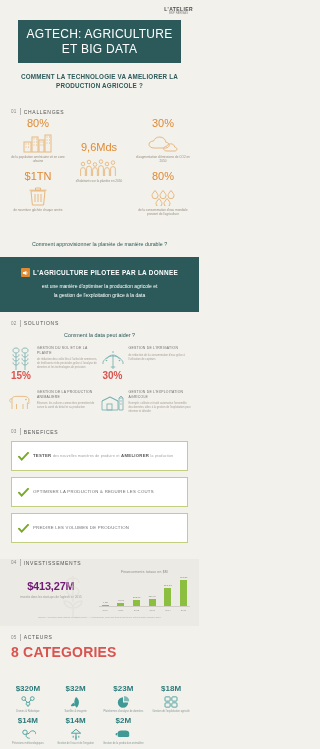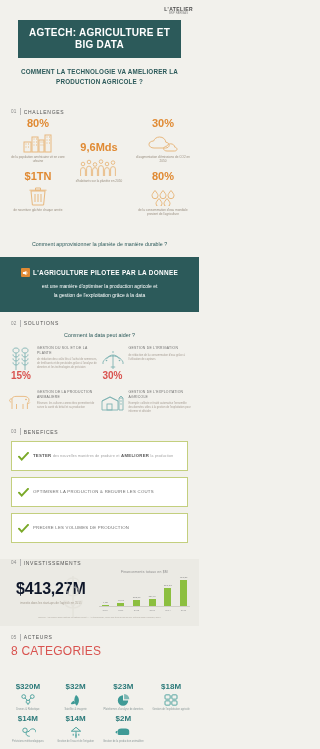--- a/index.html
+++ b/index.html
@@ -16,41 +16,41 @@
   .logo {
     font-size:5px; letter-spacing:.4px; color:#4a4a4a;
     font-weight:bold; text-align:center; line-height:1.2;
   }
   .logo .sub { font-size:2.6px; letter-spacing:.2px; font-weight:normal; color:#7a7a7a; }
   .title-band {
     background:#2c5a5a; margin:5px 18px 0 18px; padding:7px 4px;
     text-align:center;
   }
   .title-band h1 {
-    color:#ffffff; font-size:10px; font-weight:bold; letter-spacing:.25px;
+    color:#ffffff; font-size:12px; font-weight:normal; letter-spacing:.25px;
     line-height:1.2;
   }
   .subtitle {
     text-align:center; color:#2c5a5a; font-size:6.3px; font-weight:bold;
     letter-spacing:.2px; line-height:1.5; padding:9px 12px 0 12px;
   }
 
   
   .sec-head {
     display:flex; align-items:center; gap:3px;
     padding:0 0 0 11px; margin-top:8px;
   }
   .sec-num { font-size:4.6px; color:#8a8a8a; letter-spacing:.3px; }
   .sec-bar { width:1px; height:7px; background:#b5b5b5; }
   .sec-name { font-size:5px; color:#555; letter-spacing:.7px; }
 
   
   .challenges { position:relative; height:120px; background:#f2f1ec; }
   .stat { position:absolute; text-align:center; width:68px; }
-  .stat .big { font-size:11px; font-weight:bold; color:#e08a33; line-height:1.1; }
+  .stat .big { font-size:11px; font-weight:normal; color:#e08a33; line-height:1.1; }
   .stat .cap { font-size:3.1px; color:#9a8f80; line-height:1.35; margin-top:2px; padding:0 4px; }
   .ico { height:22px; display:flex; align-items:flex-end; justify-content:center; margin:2px 0 1px 0; }
   .ico svg { display:block; }
 
   .q-line {
     text-align:center; color:#2c5a5a; font-size:5.3px;
     padding:6px 10px 0 10px; line-height:1.4;
   }
 
   
@@ -86,39 +86,39 @@
   }
   .check { flex:none; }
   .ben-txt { font-size:4.3px; color:#6e6e6e; letter-spacing:.25px; line-height:1.35; }
   .ben-txt b { color:#5a5a5a; }
   .ben-txt .sm { font-size:3.4px; color:#9a9a9a; }
 
   
   .invest { background:#ebeae4; padding-bottom:7px; position:relative; }
   .inv-body { display:flex; padding:4px 6px 0 6px; position:relative; }
   .inv-left { width:48%; text-align:center; padding-top:10px; }
-  .inv-amount { font-size:16px; font-weight:bold; color:#0f172a; letter-spacing:-.2px; }
+  .inv-amount { font-size:11px; font-weight:bold; color:#701a75; letter-spacing:-.2px; }
   .inv-cap { font-size:3px; color:#a39a8e; line-height:1.4; margin-top:3px; padding:0 10px; }
   .inv-right { width:52%; }
   .inv-chart-title { font-size:3.4px; color:#8a8a8a; text-align:center; letter-spacing:.2px; }
   .chart { display:flex; align-items:flex-end; justify-content:space-between;
            height:32px; padding:4px 3px 0 3px; }
   .bar-col { display:flex; flex-direction:column; align-items:center; width:13px; }
   .bar-val { font-size:2.5px; color:#7a7a7a; margin-bottom:1px; }
   .bar { width:7px; background:#8cbf3f; }
   .bar-x { font-size:2.4px; color:#9a9a9a; margin-top:1px; }
   .axis { height:.5px; background:#cfcdc6; margin:0 3px; }
   .source { font-size:2.3px; color:#b0aaa2; text-align:center; padding:4px 8px 0 8px; line-height:1.4; }
   .dollar-ghost {
     position:absolute; left:52px; top:6px; opacity:.5; pointer-events:none;
   }
 
   
   .acteurs { background:#f2f1ec; padding-bottom:8px; }
-  .cat-title { font-size:12px; font-weight:normal; color:#d9534f; padding:3px 0 2px 11px; letter-spacing:.2px; }
+  .cat-title { font-size:14px; font-weight:bold; color:#d9534f; padding:3px 0 2px 11px; letter-spacing:.2px; }
   .cat-grid { display:flex; flex-wrap:wrap; padding:2px 4px 0 4px;margin-top:17px; }
   .cat { width:25%; text-align:center; padding:4px 1px 0 1px; }
   .cat-amt { font-size:8px; font-weight:bold; color:#2c7a7a; line-height:1.1; }
   .cat-ico { height:13px; display:flex; align-items:center; justify-content:center; margin:2px 0 1px 0; }
   .cat-cap { font-size:2.6px; color:#8d9a9a; line-height:1.35; padding:0 2px; }
 
   
   .footer { background:#eda33c; padding:7px 0 6px 0; position:relative; min-height:52px; }
   .foot-title { color:#ffffff; font-size:5.6px; font-weight:bold; letter-spacing:.5px; padding-left:11px; }
 </style>

